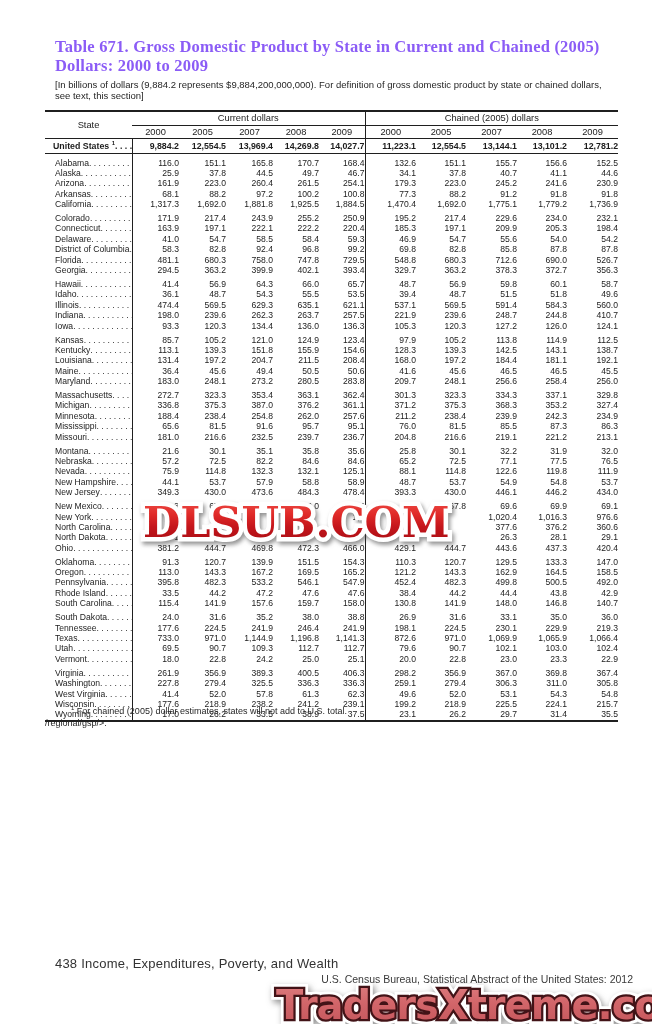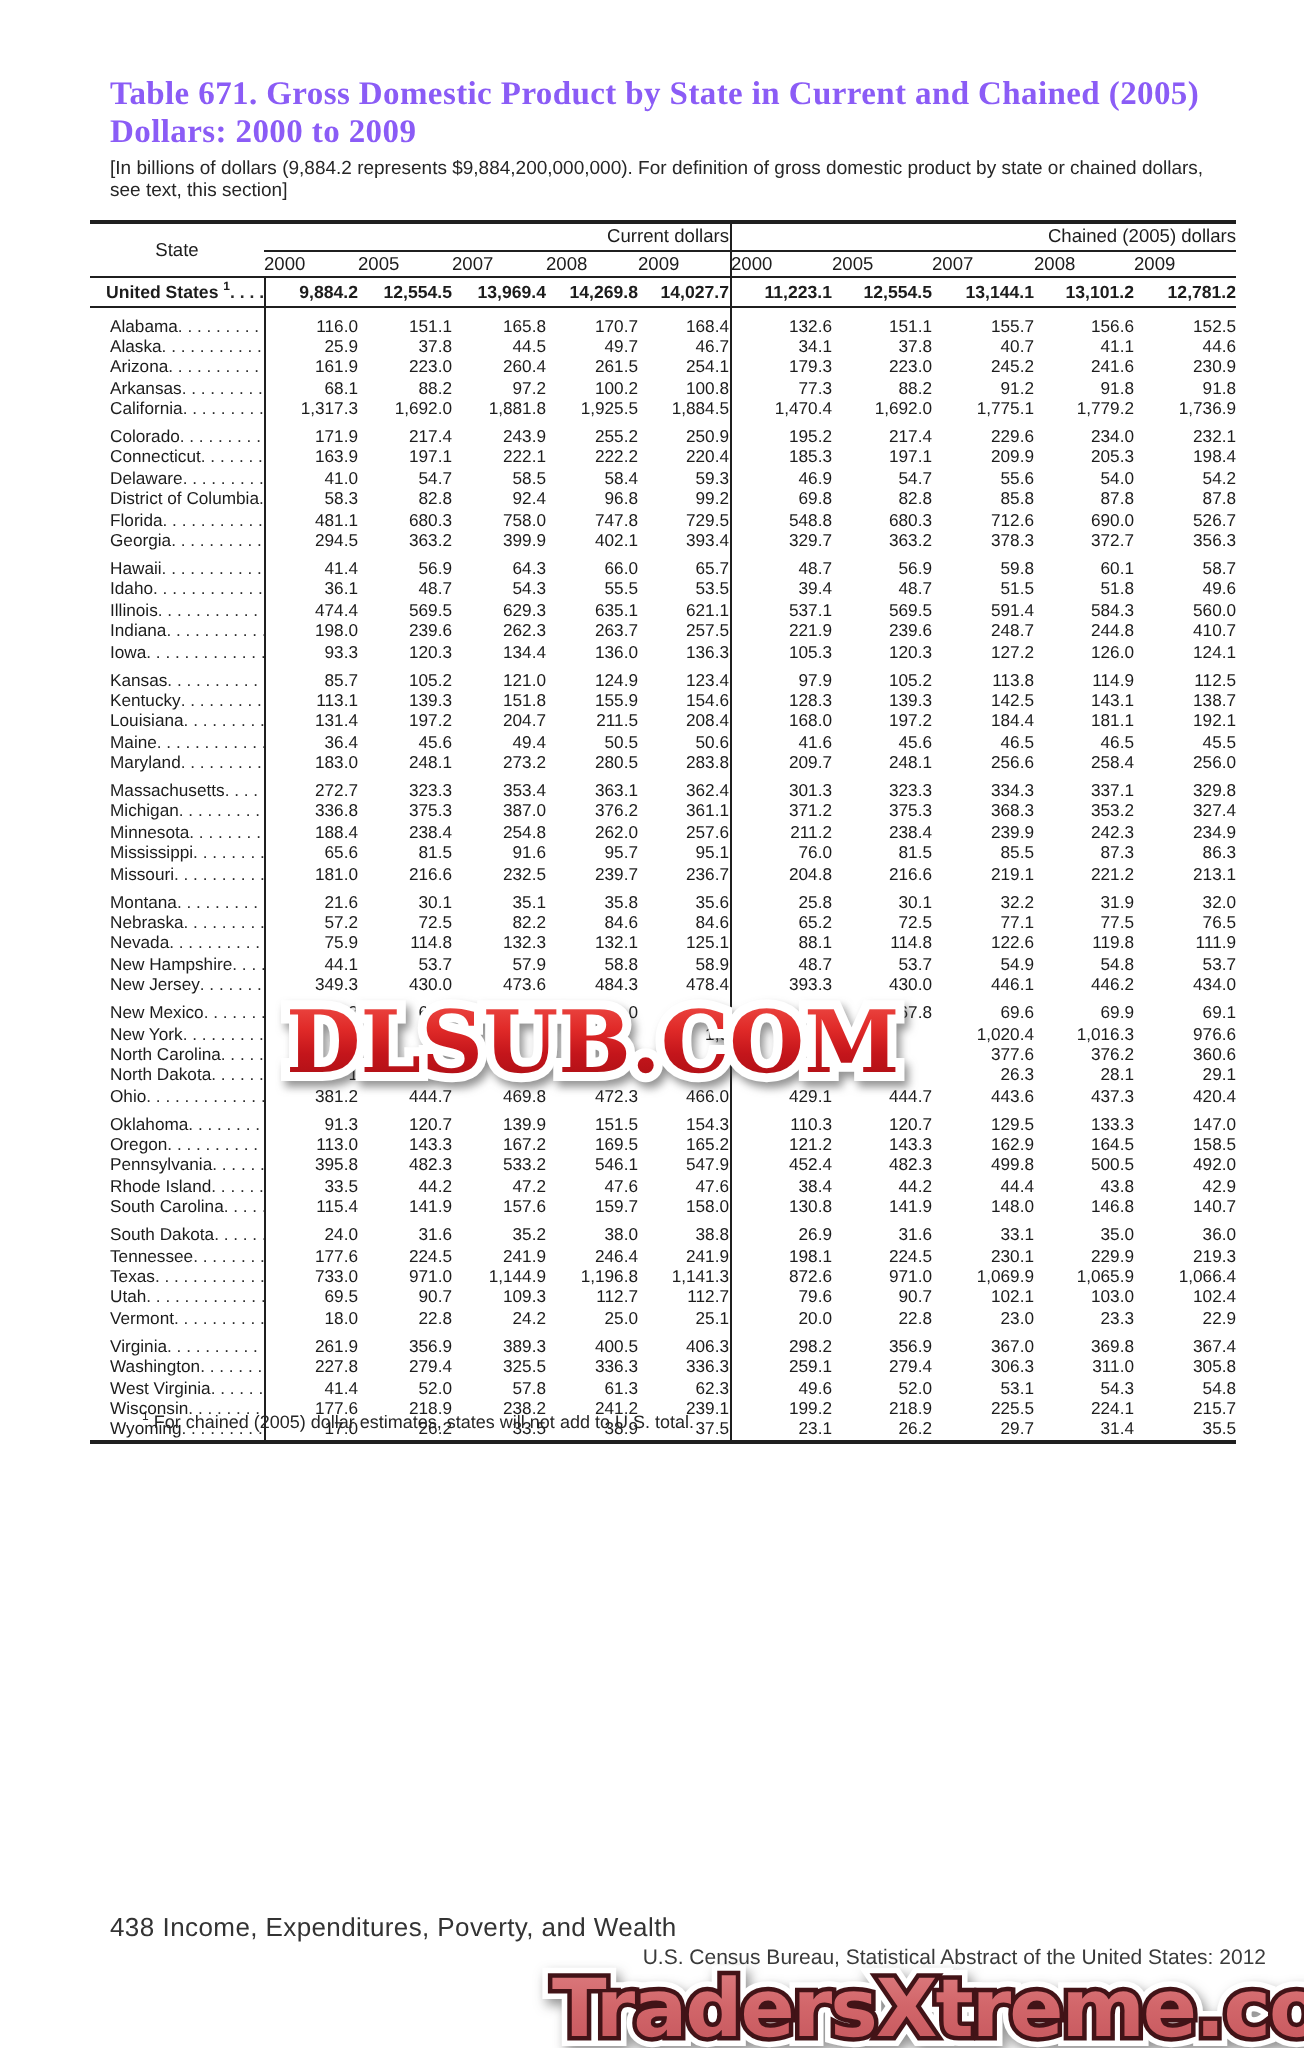--- a/index.html
+++ b/index.html
@@ -30,22 +30,22 @@
     border-collapse:collapse;table-layout:fixed;width:573px;
     font-size:8.6px;color:#1c1c1c;
     border-top:2px solid #1f1f1f;
     border-bottom:2.5px solid #1f1f1f;
   }
   table.gdp th, table.gdp td{
     padding:0;margin:0;line-height:10.4px;font-weight:400;
     white-space:nowrap;overflow:hidden;
   }
   th.st-h{font-size:9.3px;text-align:center;vertical-align:middle;}
-  th.grp{font-size:9.3px;text-align:right;height:13px;border-bottom:1px solid #1f1f1f;}
-  tr.h2 th{font-size:9.3px;text-align:left;height:12px;}
+  th.grp{font-size:9.3px;text-align:center;height:13px;border-bottom:1px solid #1f1f1f;}
+  tr.h2 th{font-size:9.3px;text-align:center;height:12px;}
   thead tr.h2 th, thead th.st-h{border-bottom:1px solid #1f1f1f;}
   td.st{border-right:1px solid #1f1f1f;}
   .div-l{border-left:1px solid #1f1f1f;}
   td.num{text-align:right;padding-right:11px;}
   tr.us td{font-weight:700;font-size:8.8px;height:14px;border-bottom:1.5px solid #1f1f1f;}
   tr.data td{height:10.4px;}
   tr.gap td{height:3.5px;}
   td.st .cellflex{display:flex;align-items:baseline;padding-left:10px;}
   tr.us td.st .cellflex{padding-left:8px;font-weight:700;}
   .nm{white-space:nowrap;}
@@ -1142,20 +1142,21 @@
     </table>
   </div>
 
   <div class="wm wm-dlsub">
     <span class="layer stroke">DLSUB.COM</span>
     <span class="layer fill">DLSUB.COM</span>
   </div>
 
   <div class="footnotes">
     <div class="fn-line"><sup>1</sup><span> For chained (2005) dollar estimates, states will not add to U.S. total.</span></div>
+    <div class="src-line2">/regional/gsp/&gt;.</div>
   </div>
 
   <div class="footer-left">
     <span class="pgnum">438</span><span>Income, Expenditures, Poverty, and Wealth</span>
   </div>
   <div class="footer-right">U.S. Census Bureau, Statistical Abstract of the United States: 2012</div>
 
   <div class="wm wm-traders">
     <span class="layer stroke-w">TradersXtreme.com</span>
     <span class="layer stroke-d">TradersXtreme.com</span>

